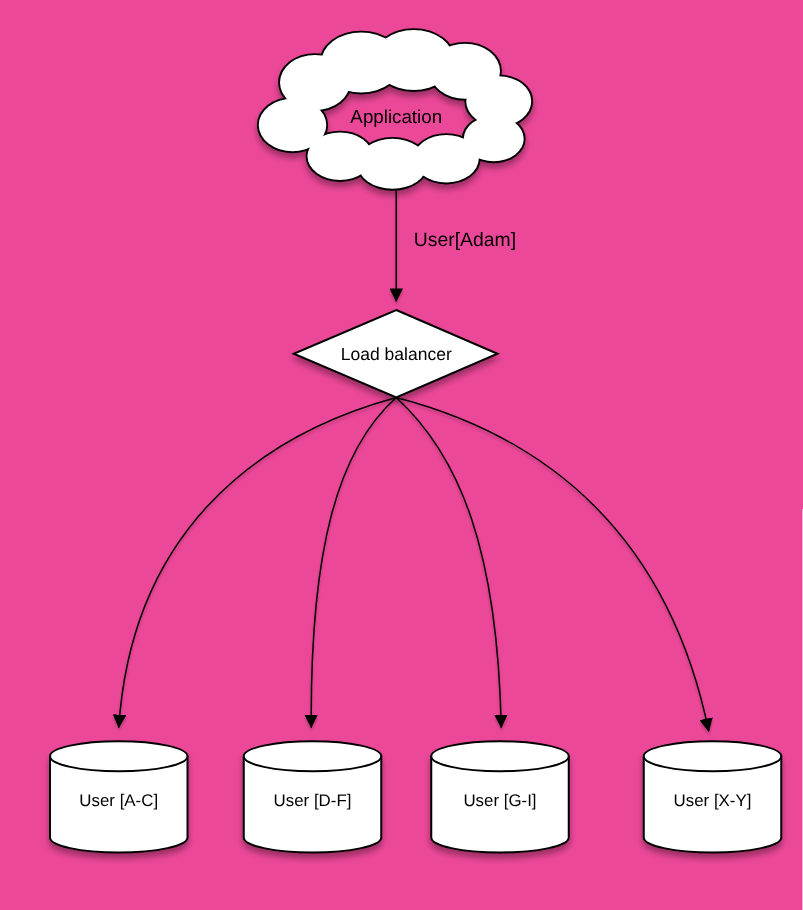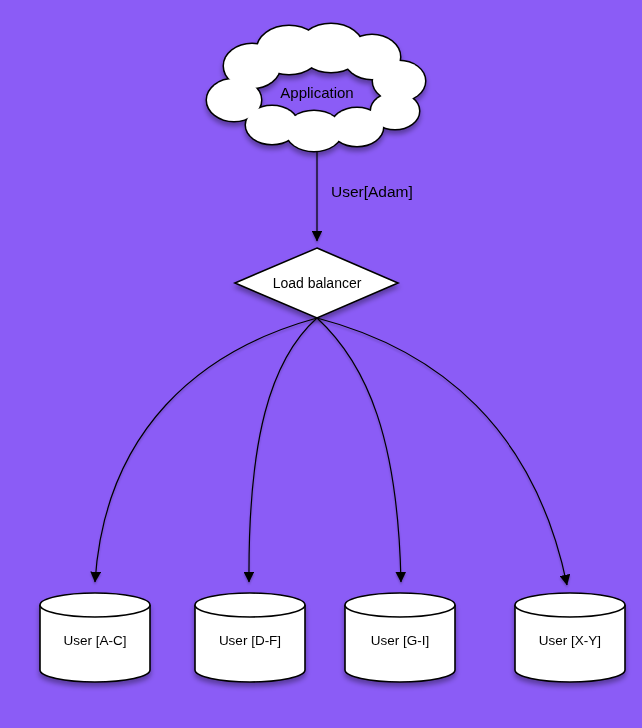--- a/index.html
+++ b/index.html
@@ -4,21 +4,21 @@
 <style>
   html, body {
     margin: 0;
     padding: 0;
     background: #ffffff;
   }
   #stage {
     position: relative;
     width: 642px;
     height: 728px;
-    background: #8b5cf6;
+    background: #ec4899;
     overflow: hidden;
     font-family: "Liberation Sans", sans-serif;
   }
   svg { display: block; }
   text {
     font-family: "Liberation Sans", sans-serif;
     fill: #000000;
   }
   .node-label   { font-size: 14px; }
   .cloud-label  { font-size: 15px; }

